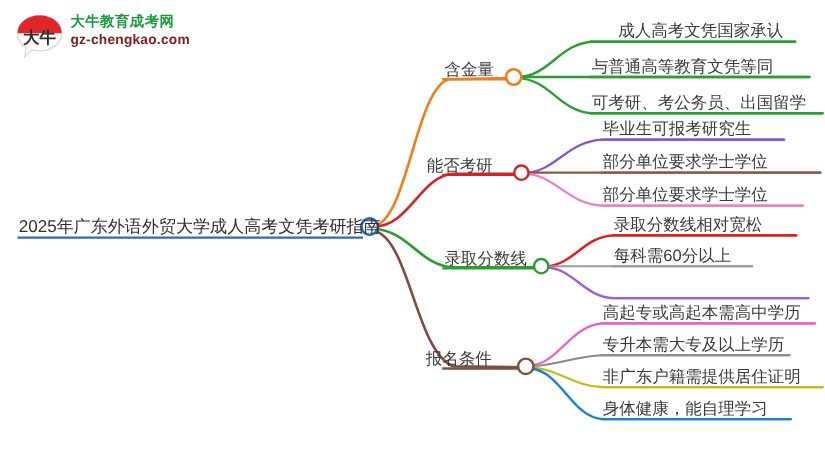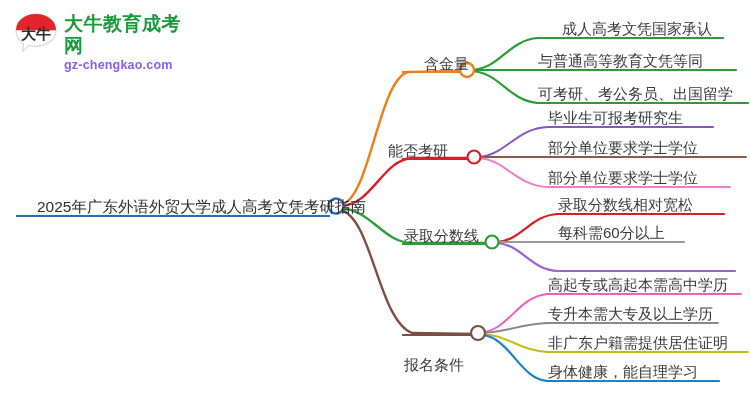--- a/index.html
+++ b/index.html
@@ -42,21 +42,20 @@
     line-height: 1;
     font-family: "Liberation Sans", "DejaVu Sans", sans-serif;
   }
   .root-label {
     position: absolute;
     white-space: nowrap;
     color: #2f2f2f;
     font-size: 15.5px;
     line-height: 1;
     font-family: "Liberation Sans", "DejaVu Sans", sans-serif;
-    margin-left: 20px;
   }
 
   
   #logo-block {
     position: absolute;
     left: 14px;
     top: 10px;
     width: 180px;
     height: 46px;
   }
@@ -66,31 +65,31 @@
     top: 2px;
     width: 44px;
     height: 42px;
   }
   #logo-text-wrap {
     position: absolute;
     left: 50px;
     top: 3px;
   }
   #logo-title {
-    font-size: 19px;
+    font-size: 13px;
     font-weight: bold;
     color: #199b3c;
     letter-spacing: 0.5px;
     line-height: 1.15;
     font-family: "Liberation Sans", "DejaVu Sans", sans-serif;
   }
   #logo-sub {
     font-size: 12.5px;
     font-weight: bold;
-    color: #8b5cf6;
+    color: #7f1d1d;
     letter-spacing: 0.2px;
     margin-top: 2px;
     line-height: 1.1;
     font-family: "Liberation Sans", "DejaVu Sans", sans-serif;
   }
 </style>
 </head>
 <body>
 
 <div id="mindmap-root">
@@ -162,24 +161,24 @@
       </svg>
     </div>
     <div id="logo-text-wrap">
       <div id="logo-title">大牛教育成考网</div>
       <div id="logo-sub">gz-chengkao.com</div>
     </div>
   </div>
 
   <div class="root-label" style="left:17px; top:199px;">2025年广东外语外贸大学成人高考文凭考研指南</div>
 
-  <div class="node-label" style="left:404px; top:56px;margin-left:20px;">含金量</div>
+  <div class="node-label" style="left:404px; top:56px;">含金量</div>
   <div class="node-label" style="left:388px; top:143px;">能否考研</div>
   <div class="node-label" style="left:404px; top:228px;">录取分数线</div>
-  <div class="node-label" style="left:404px; top:319px;margin-top:38px;">报名条件</div>
+  <div class="node-label" style="left:387px; top:319px;">报名条件</div>
 
   <div class="leaf-label" style="left:538px; top:21px;margin-left:24px;">成人高考文凭国家承认</div>
   <div class="leaf-label" style="left:538px; top:53px;">与普通高等教育文凭等同</div>
   <div class="leaf-label" style="left:538px; top:86px;">可考研、考公务员、出国留学</div>
 
   <div class="leaf-label" style="left:548px; top:110px;">毕业生可报考研究生</div>
   <div class="leaf-label" style="left:548px; top:140px;">部分单位要求学士学位</div>
   <div class="leaf-label" style="left:548px; top:170px;">部分单位要求学士学位</div>
 
   <div class="leaf-label" style="left:558px; top:197px;">录取分数线相对宽松</div>

